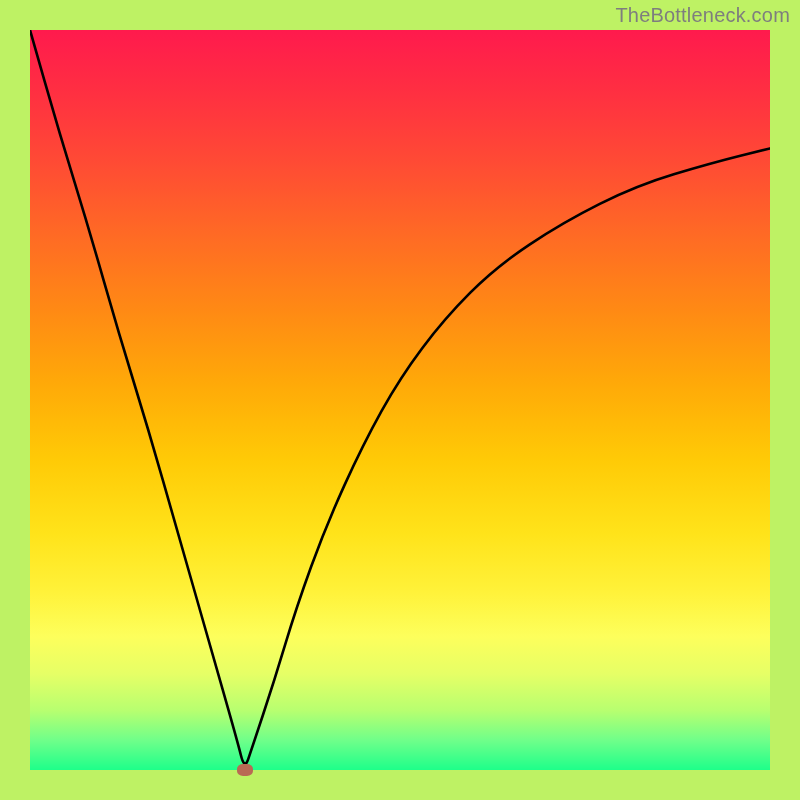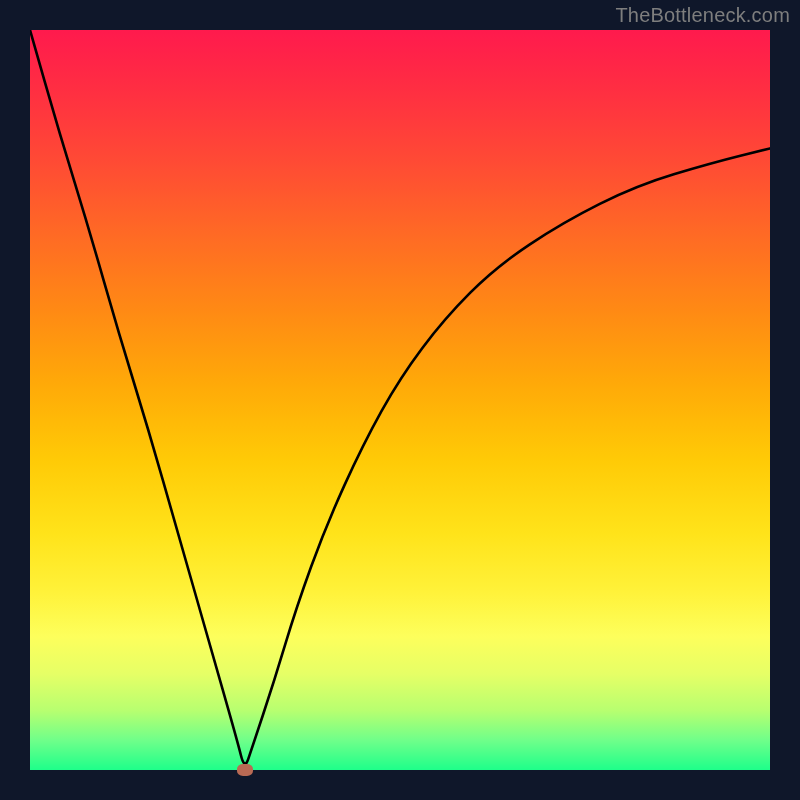--- a/index.html
+++ b/index.html
@@ -8,21 +8,21 @@
     width: 800px;
     height: 800px;
     overflow: hidden;
     background: #000;
     font-family: Arial, Helvetica, sans-serif;
   }
   .frame {
     position: relative;
     width: 800px;
     height: 800px;
-    background: #0f172a;
+    background: #bef264;
   }
   .plot-area {
     position: absolute;
     left: 30px;
     top: 30px;
     width: 740px;
     height: 740px;
     background: linear-gradient(to bottom,
       #ff1a4d 0%,
       #ff2e42 8%,

